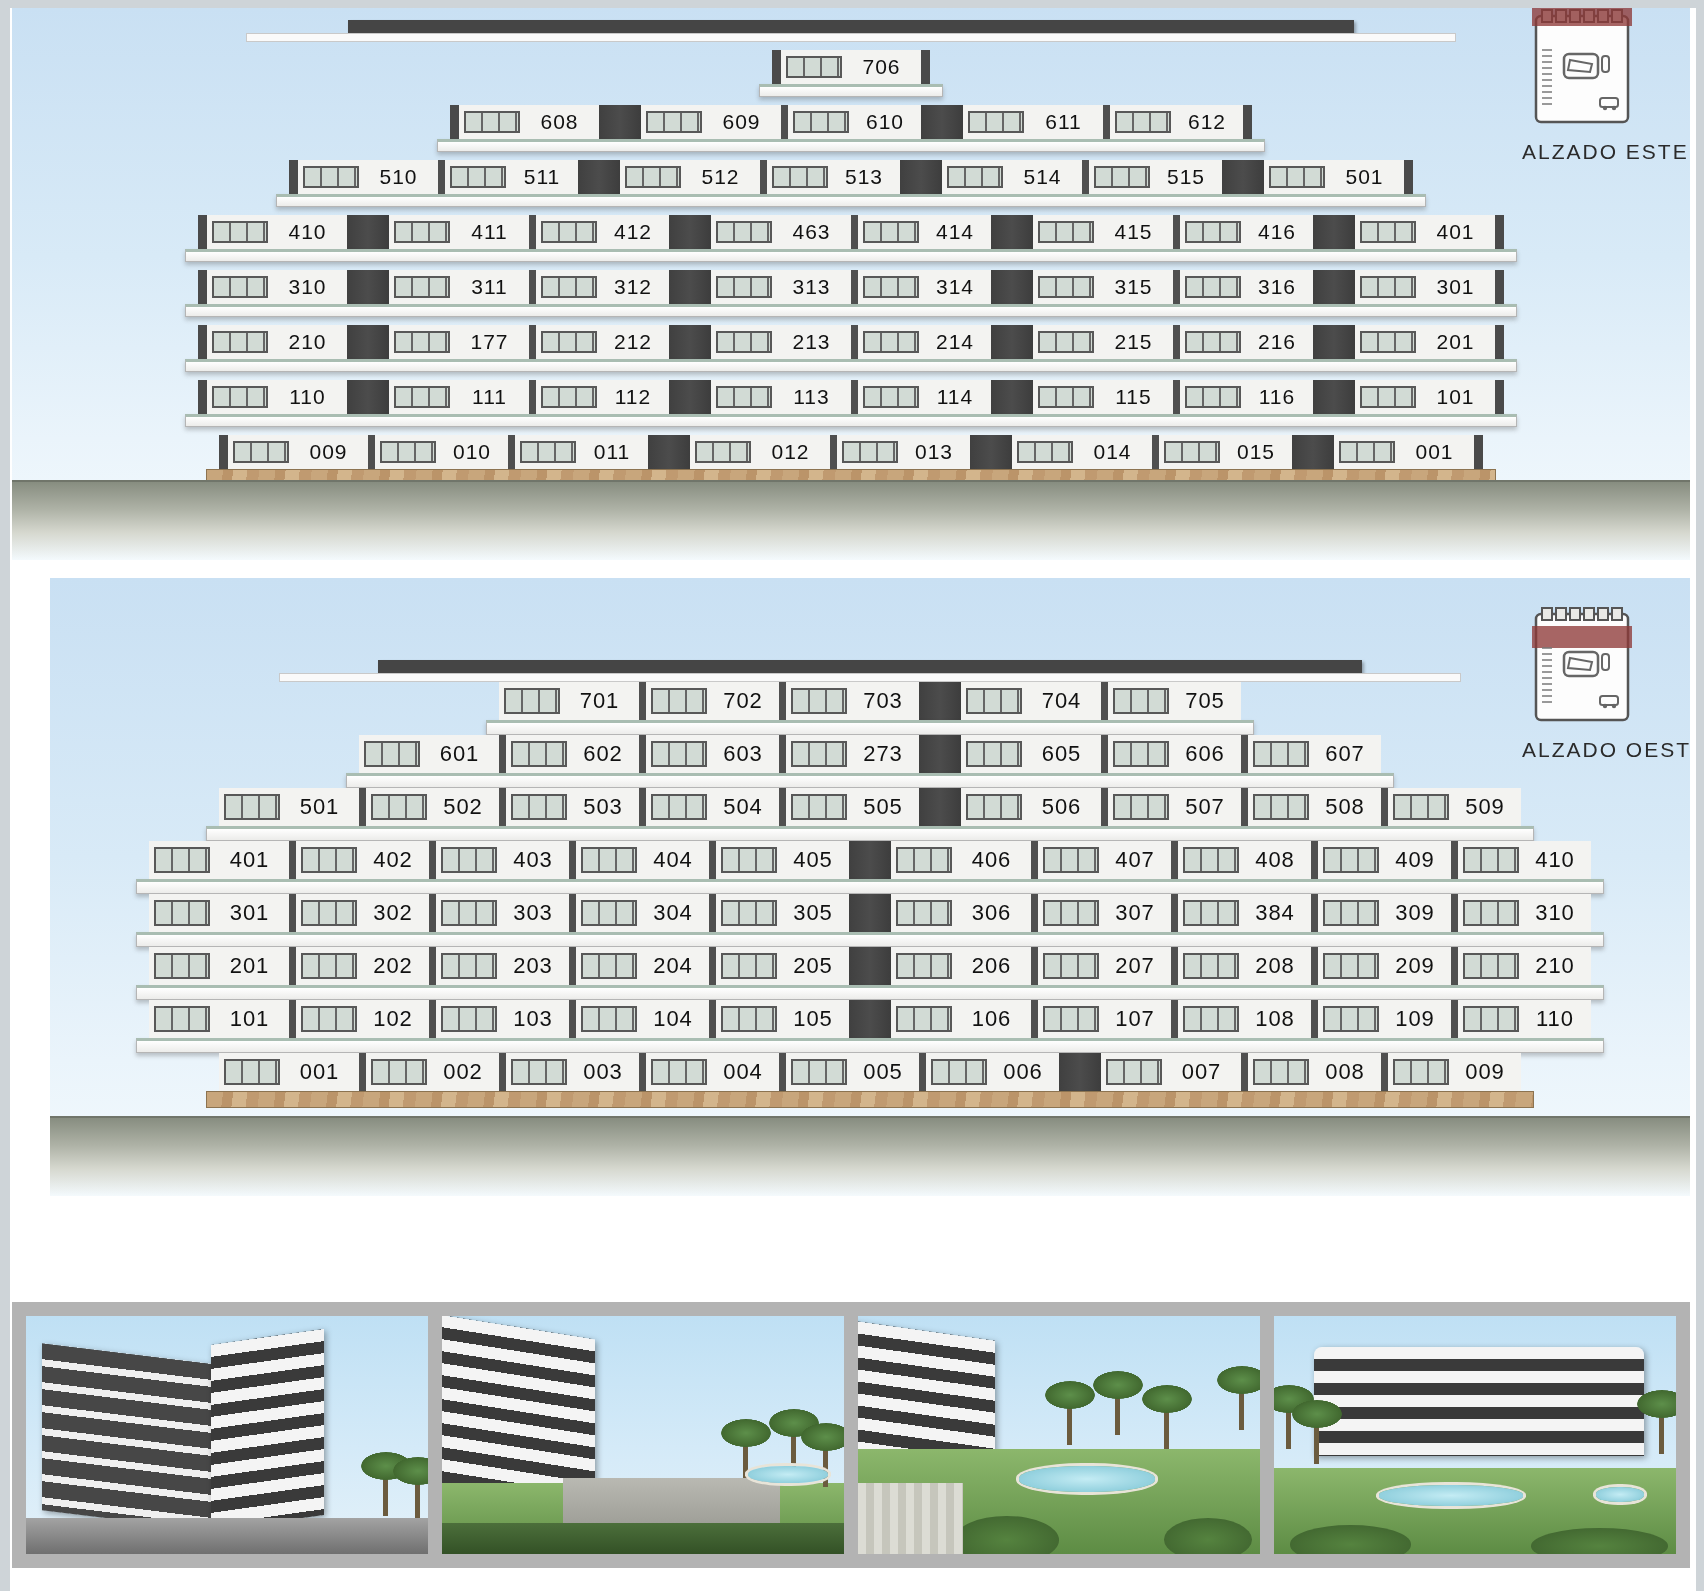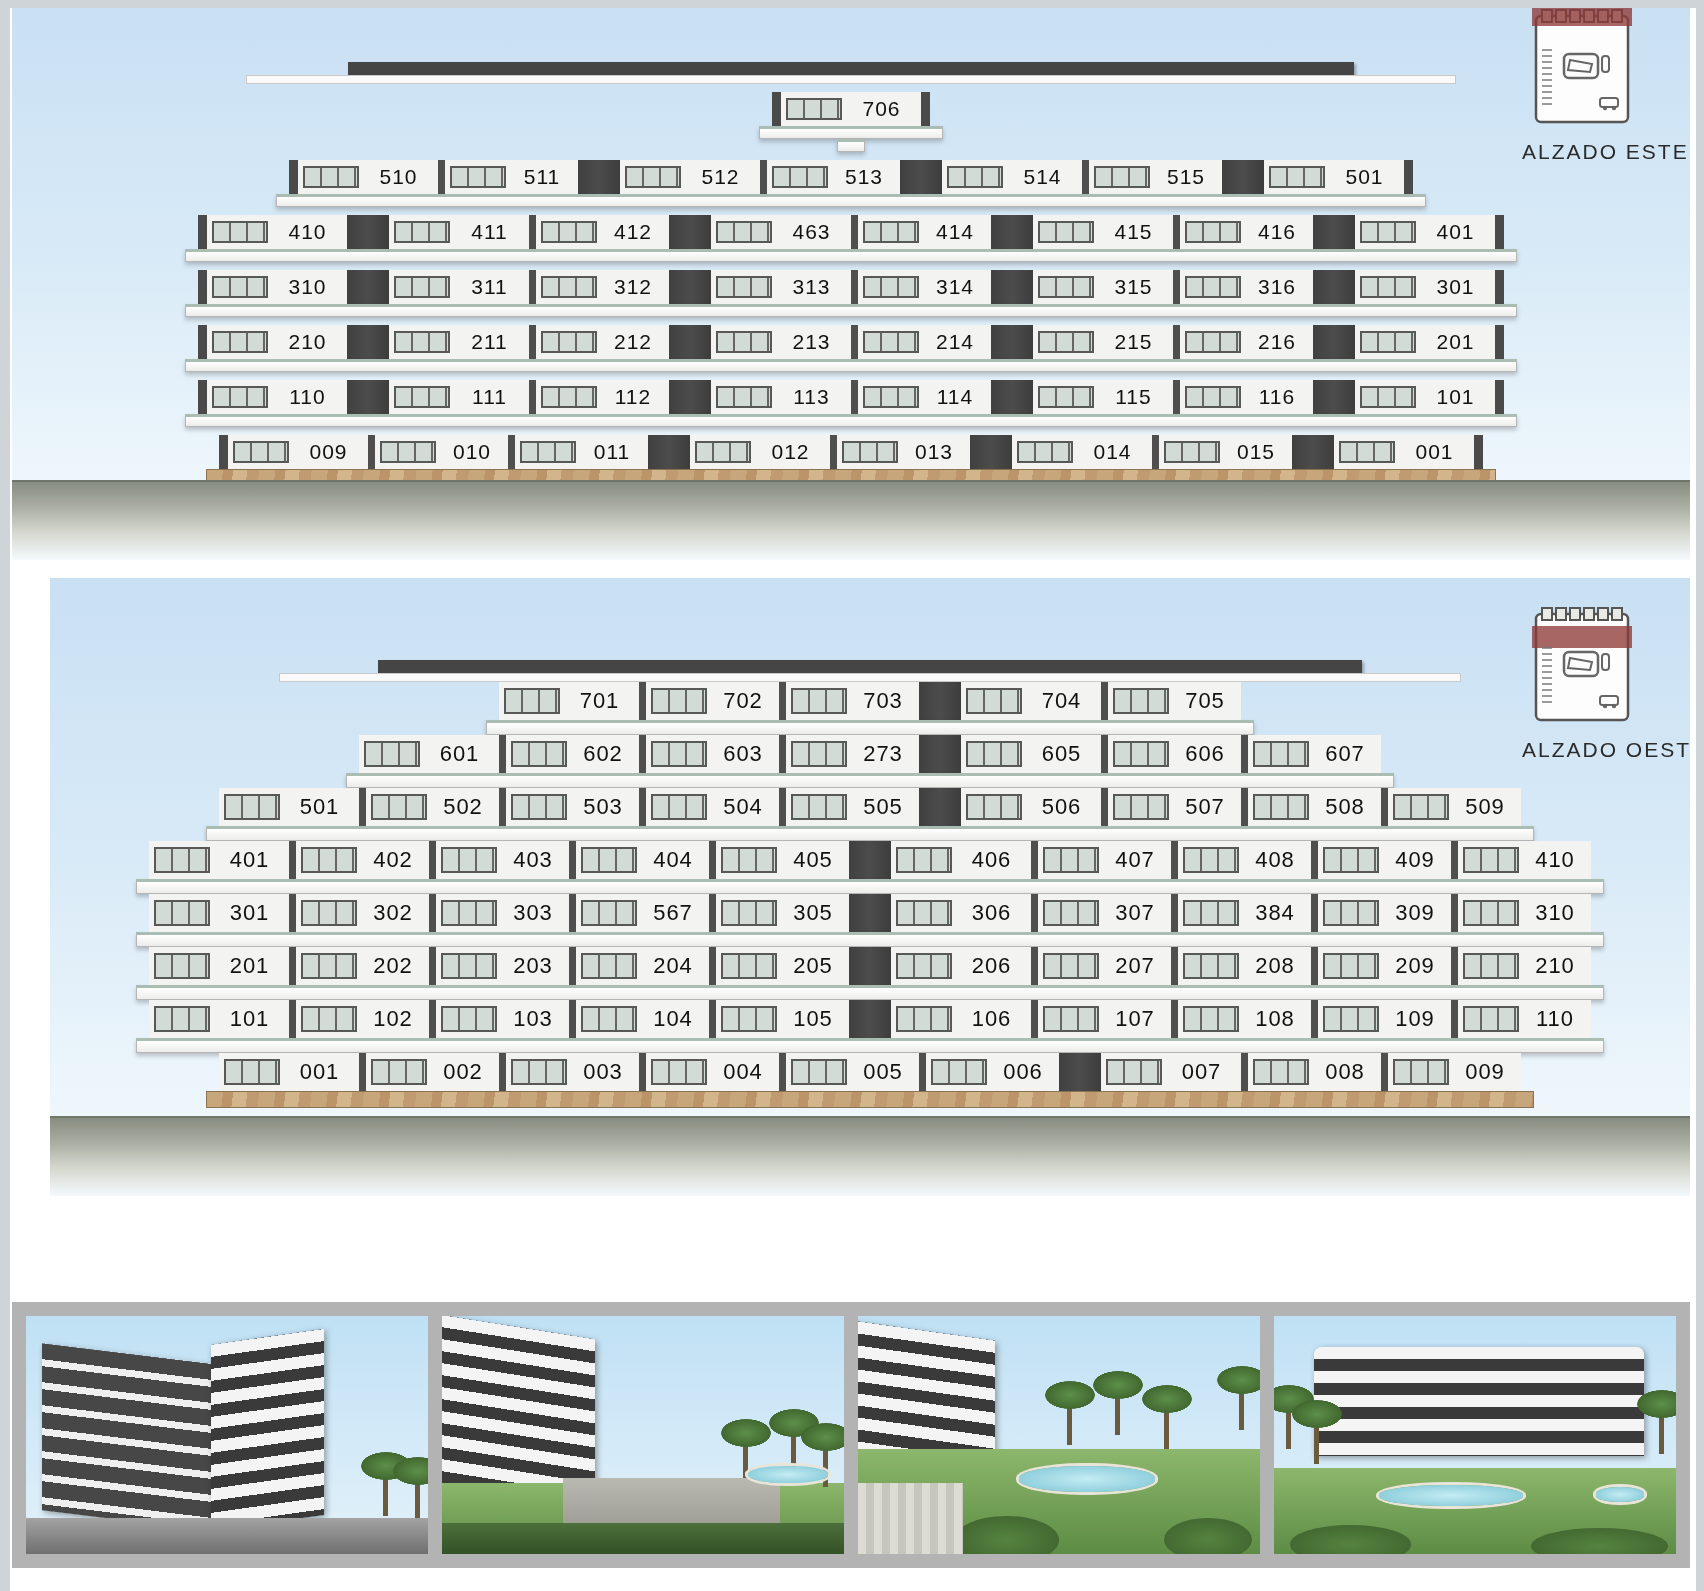--- a/index.html
+++ b/index.html
@@ -75,20 +75,44 @@
         <div class="floor">
           <div class="row">
             <div class="unit">
               <div class="win"></div>
               <div class="num">706</div>
             </div>
           </div>
           <div class="slab"></div>
         </div>
         <div class="floor">
+          <div class="row">
+            <div class="unit">
+              <div class="win"></div>
+              <div class="num">608</div>
+            </div>
+            <div class="core"></div>
+            <div class="unit">
+              <div class="win"></div>
+              <div class="num">609</div>
+            </div>
+            <div class="unit">
+              <div class="win"></div>
+              <div class="num">610</div>
+            </div>
+            <div class="core"></div>
+            <div class="unit">
+              <div class="win"></div>
+              <div class="num">611</div>
+            </div>
+            <div class="unit">
+              <div class="win"></div>
+              <div class="num">612</div>
+            </div>
+          </div>
           <div class="slab"></div>
         </div>
         <div class="floor">
           <div class="row">
             <div class="unit">
               <div class="win"></div>
               <div class="num">510</div>
             </div>
             <div class="unit">
               <div class="win"></div>
@@ -204,21 +228,21 @@
         </div>
         <div class="floor">
           <div class="row">
             <div class="unit">
               <div class="win"></div>
               <div class="num">210</div>
             </div>
             <div class="core"></div>
             <div class="unit">
               <div class="win"></div>
-              <div class="num">211</div>
+              <div class="num">177</div>
             </div>
             <div class="unit">
               <div class="win"></div>
               <div class="num">212</div>
             </div>
             <div class="core"></div>
             <div class="unit">
               <div class="win"></div>
               <div class="num">213</div>
             </div>
@@ -524,21 +548,21 @@
             <div class="unit">
               <div class="win"></div>
               <div class="num">302</div>
             </div>
             <div class="unit">
               <div class="win"></div>
               <div class="num">303</div>
             </div>
             <div class="unit">
               <div class="win"></div>
-              <div class="num">567</div>
+              <div class="num">304</div>
             </div>
             <div class="unit">
               <div class="win"></div>
               <div class="num">305</div>
             </div>
             <div class="core"></div>
             <div class="unit">
               <div class="win"></div>
               <div class="num">306</div>
             </div>

